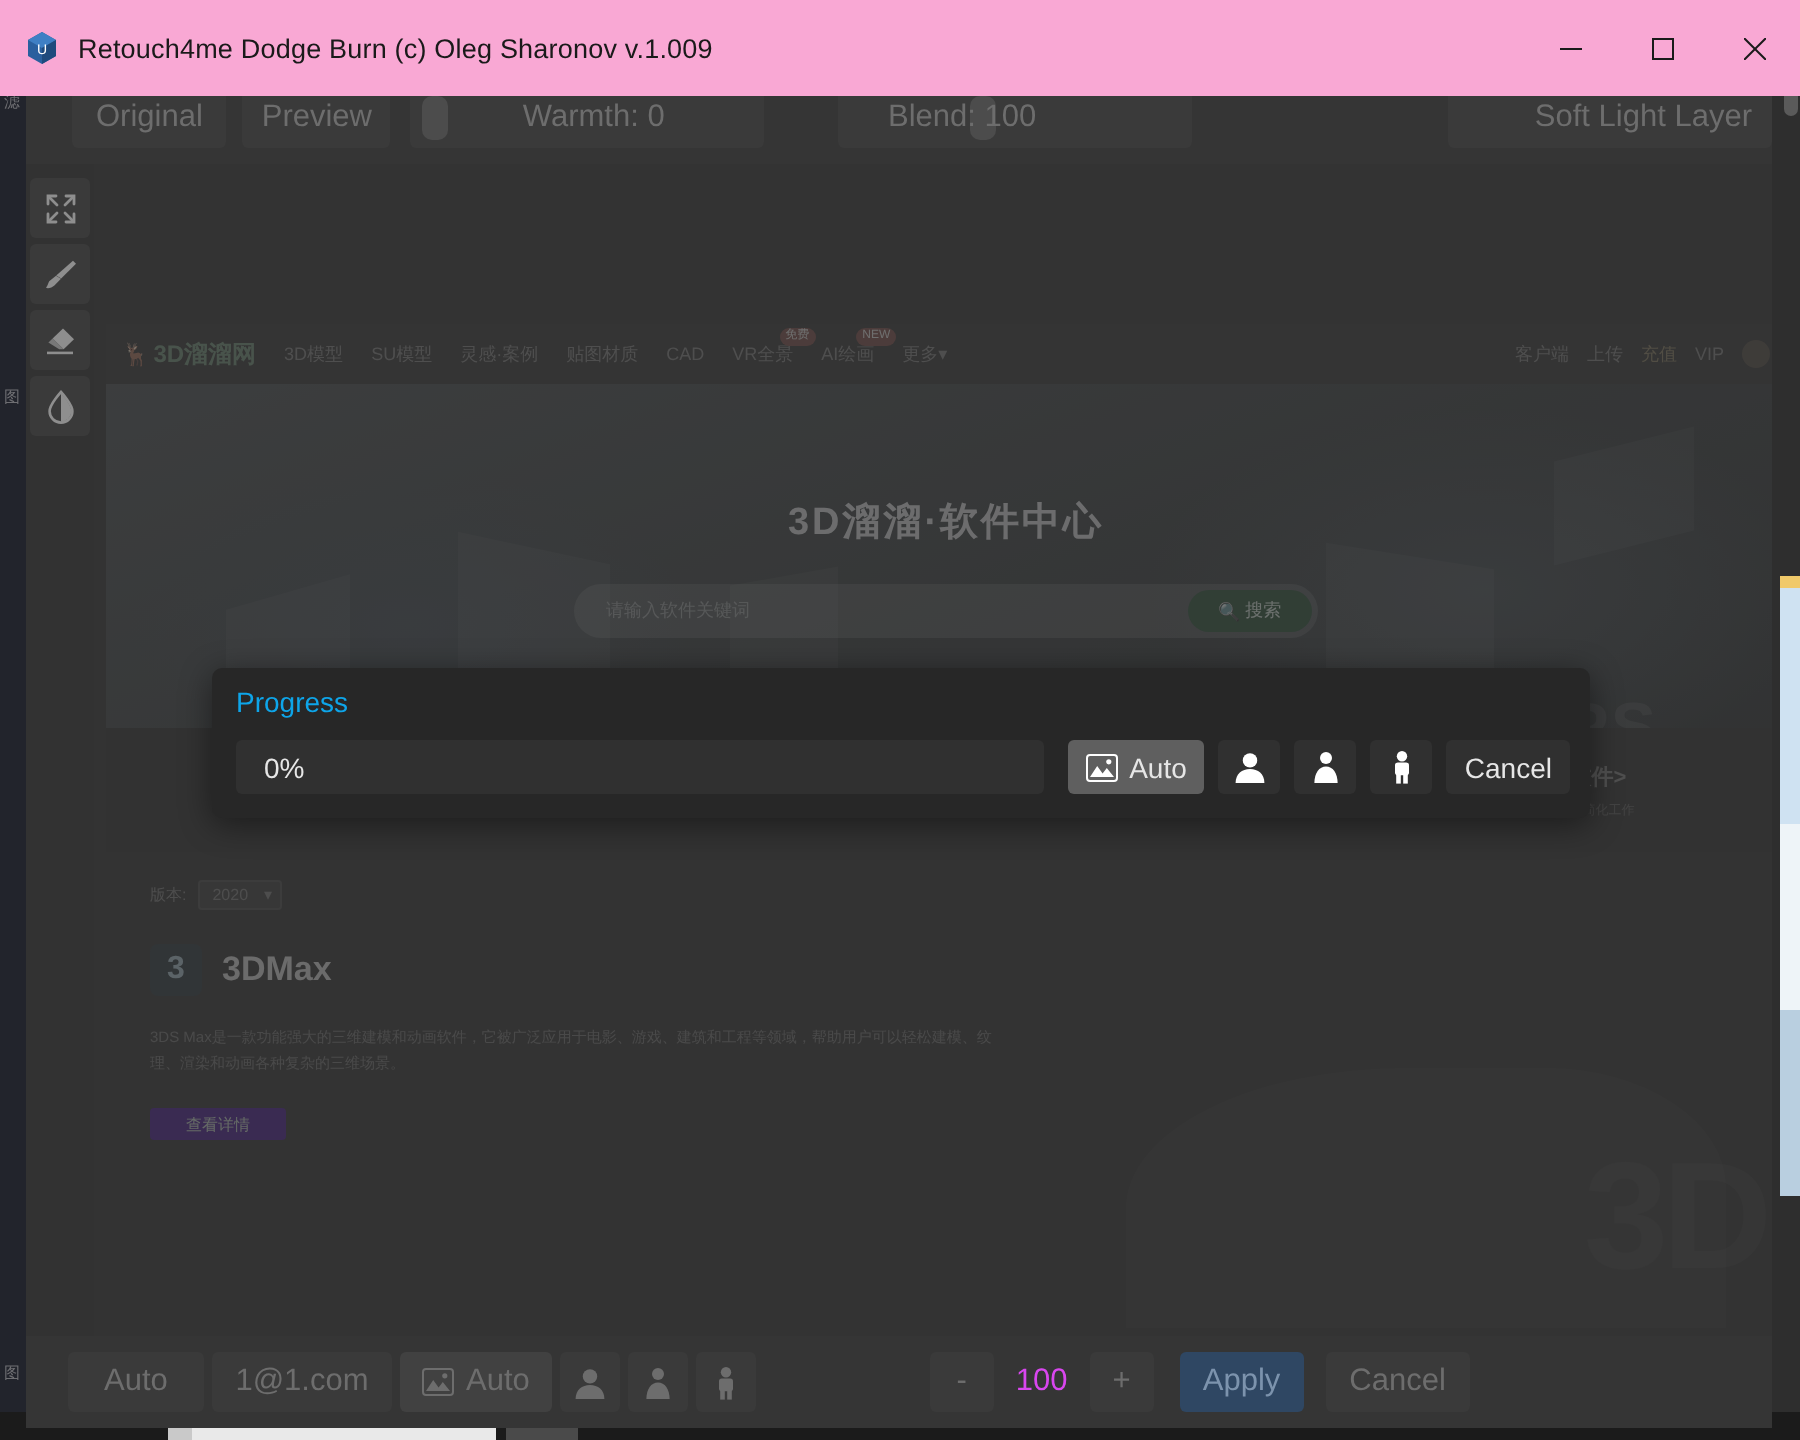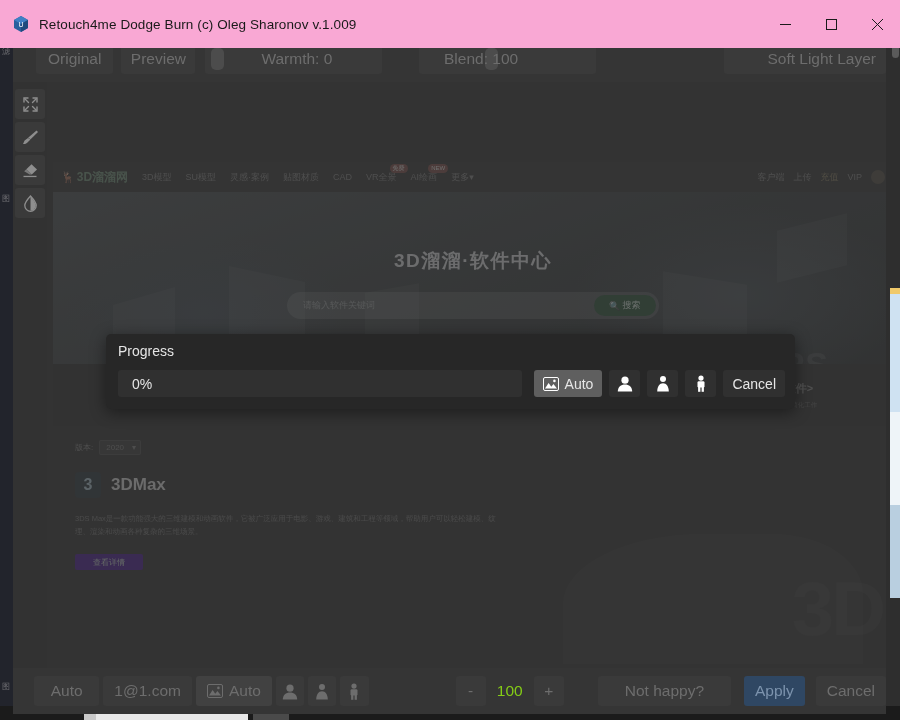--- a/index.html
+++ b/index.html
@@ -286,21 +286,21 @@
   
   #progress-dialog {
     position: absolute; left: 106px; top: 334px;
     width: 689px; height: 75px;
     background: #272727; border-radius: 5px;
     z-index: 60;
     box-shadow: 0 3px 16px rgba(0,0,0,.45);
   }
   #dlg-title {
     position: absolute; left: 12px; top: 9px;
-    font-size: 14px; color: #e5e5e5;
+    font-size: 14px; color: #0ea5e9;
   }
   #progress-bar {
     position: absolute; left: 12px; top: 36px;
     width: 404px; height: 27px;
     background: #303030; border-radius: 3px;
     display: flex; align-items: center;
   }
   #progress-fill {
     position: absolute; left: 0; top: 0; bottom: 0;
     width: 0%;
@@ -335,21 +335,21 @@
   .bb-btn {
     height: 30px; padding: 0 11px;
     display: flex; align-items: center; justify-content: center;
     gap: 6px; background: #3a3a3a; border-radius: 3px;
     color: #6d6d6d; font-size: 15.5px; white-space: nowrap;
   }
   .bb-btn.icon-only { width: 30px; padding: 0; }
   .bb-btn.highlight { background: #414141; }
   .bb-btn.apply { background: #2f4763; color: #7c93ad; }
   .bb-plain {
-    color: #84cc16; font-size: 15.5px;
+    color: #d946ef; font-size: 15.5px;
     padding: 0 11px; white-space: nowrap;
   }
 
   
   #taskbar-strip {
     position: absolute; left: 0; top: 706px;
     width: 900px; height: 14px;
     background: #1b1b1b; z-index: 5;
   }
   .tb-white { position: absolute; left: 96px; top: 708px; width: 152px; height: 12px; background: #e9e9e9; z-index: 6; }
@@ -627,21 +627,20 @@
           <circle cx="6" cy="3.1" r="2.6" fill="#6d6d6d"></circle>
           <rect x="2.5" y="6.2" width="7" height="6.4" rx="1.4" fill="#6d6d6d"></rect>
           <rect x="3.1" y="12" width="2.3" height="4.8" fill="#6d6d6d"></rect>
           <rect x="6.6" y="12" width="2.3" height="4.8" fill="#6d6d6d"></rect>
         </svg>
       </span>
     </div>
     <div class="bb-btn" style="margin-left:87px;width:32px;padding:0;">-</div>
     <div class="bb-plain">100</div>
     <div class="bb-btn" style="width:32px;padding:0;">+</div>
-    <div class="bb-btn" style="margin-left:34px;width:140px;">Not happy?</div>
     <div class="bb-btn apply" style="margin-left:13px;width:62px;">Apply</div>
     <div class="bb-btn" style="margin-left:11px;width:72px;">Cancel</div>
   </div>
 
   <div id="taskbar-strip"></div>
   <div class="tb-white2"></div>
   <div class="tb-white"></div>
   <div class="tb-dark-tile"></div>
 
 </div>

